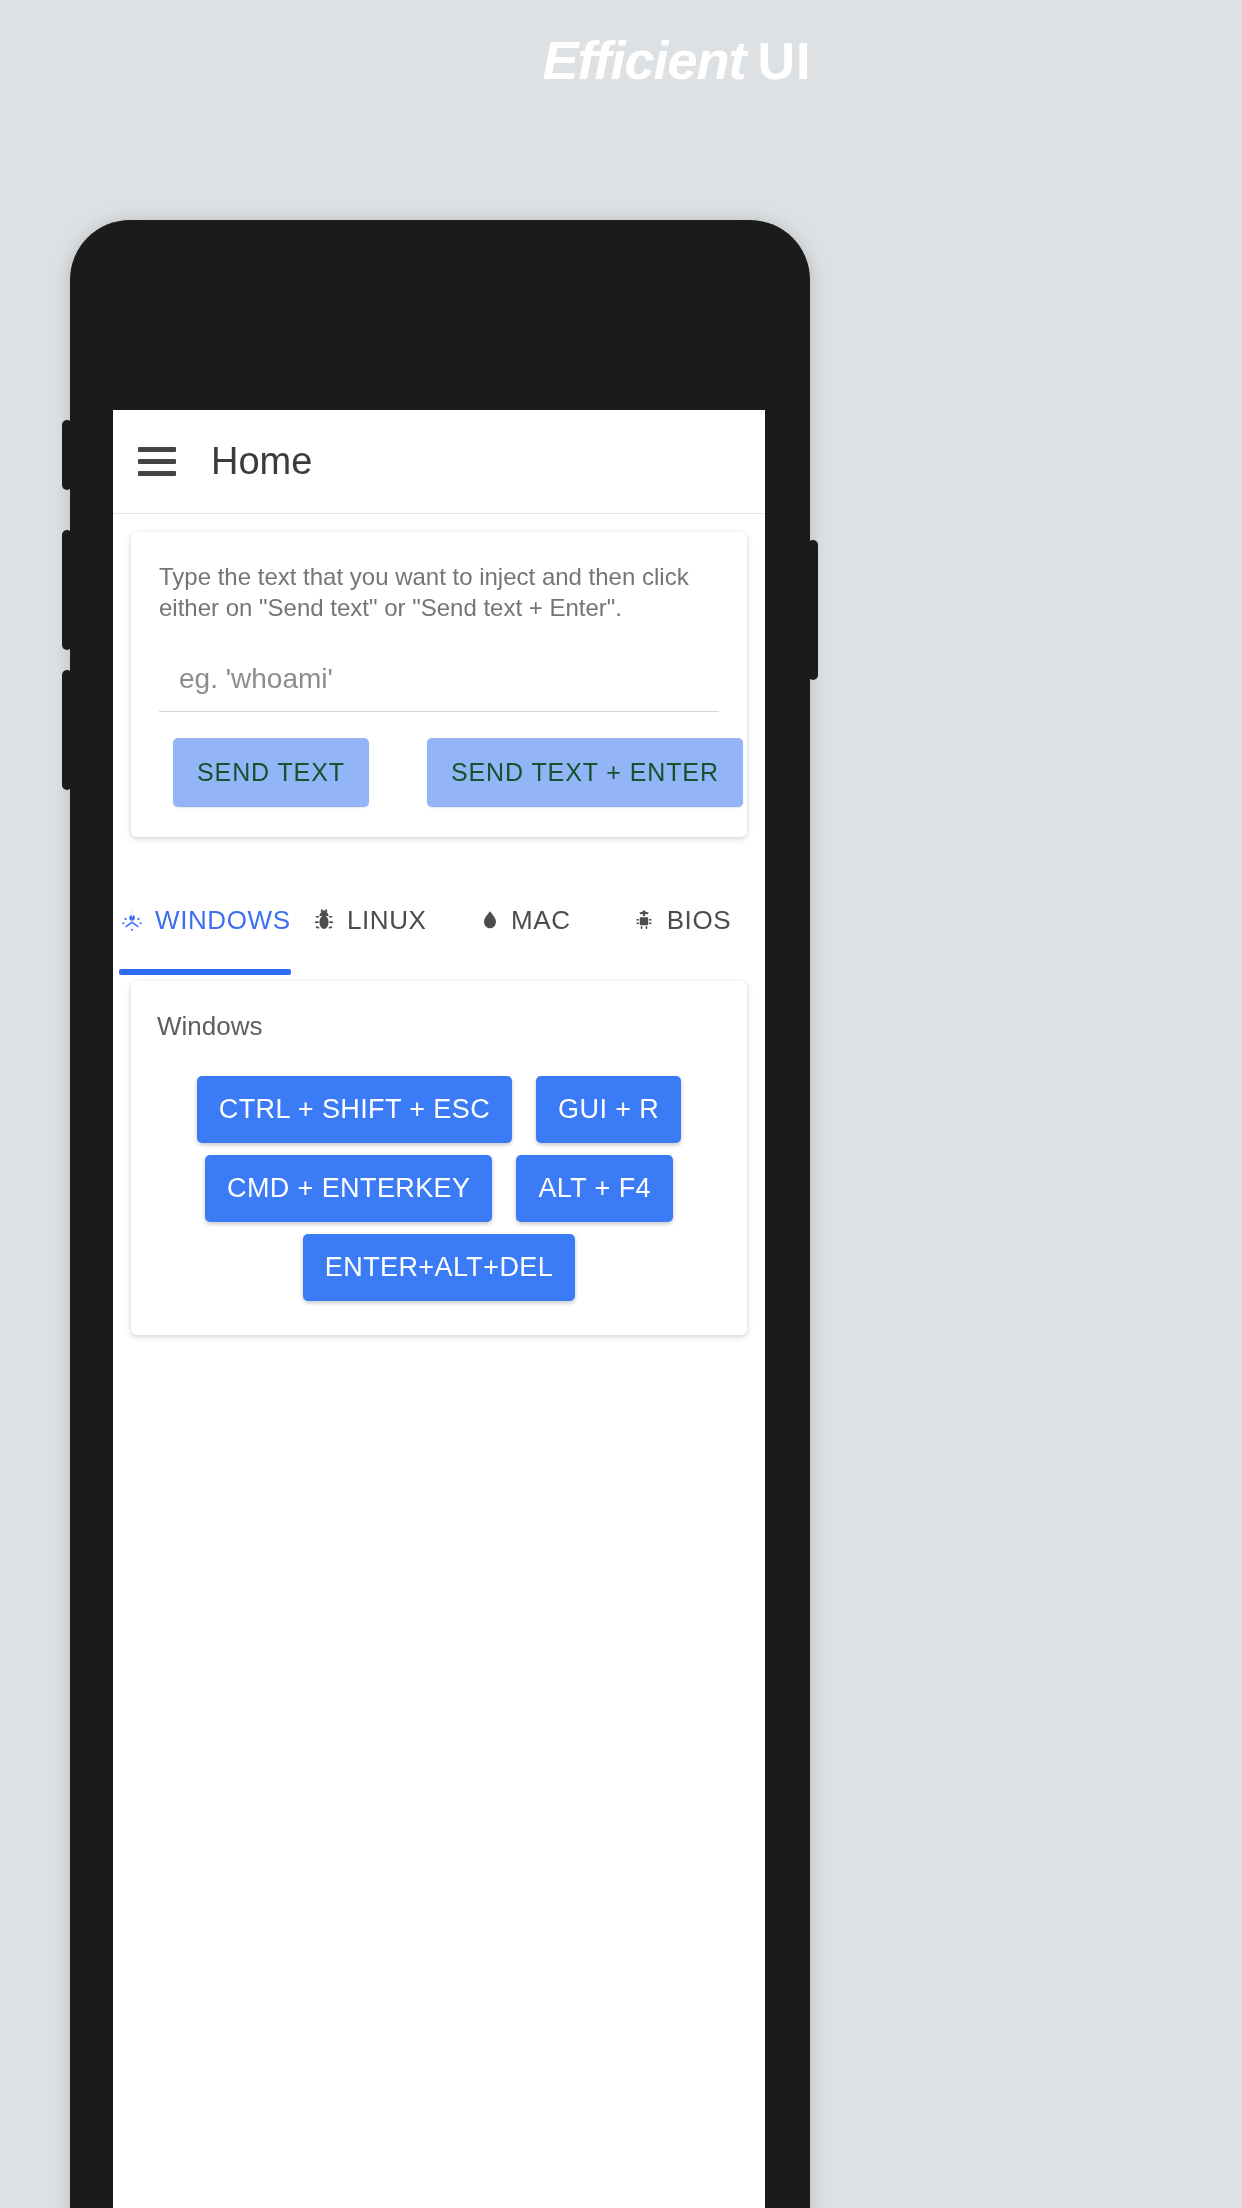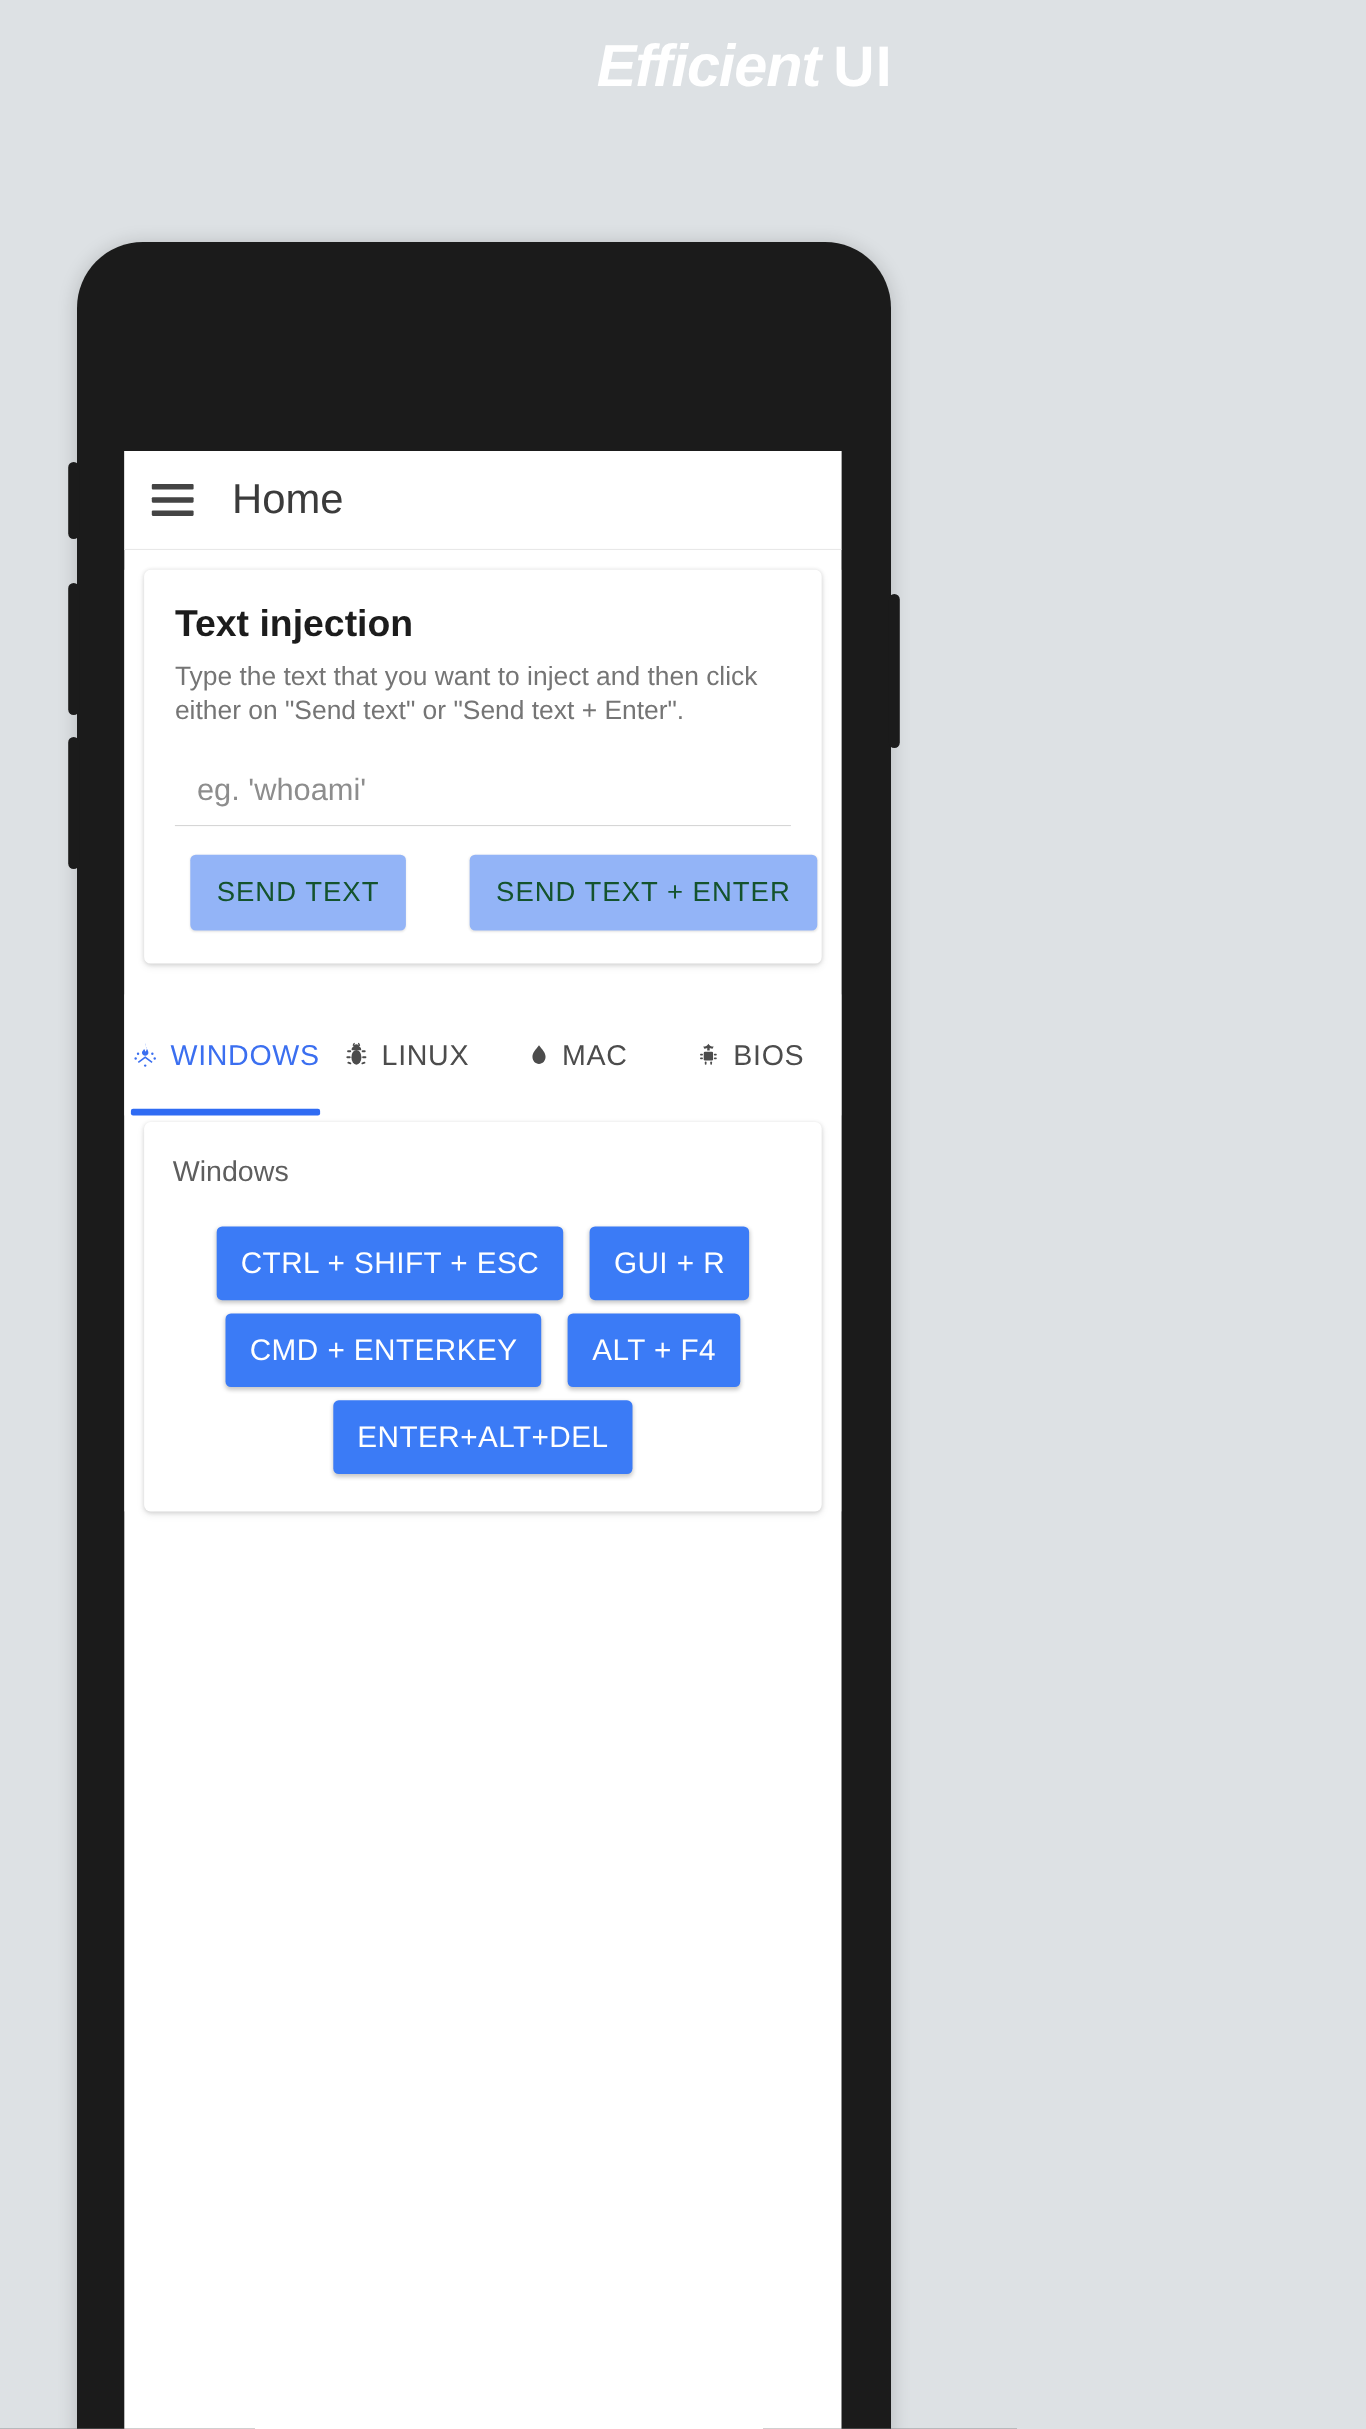--- a/index.html
+++ b/index.html
@@ -75,21 +75,21 @@
     left: 43px;
     top: 190px;
     width: 652px;
     height: 1810px;
     background: #ffffff;
     overflow: hidden;
   }
 
   
   .app-bar {
-    height: 90px;
+    height: 104px;
     background: #ffffff;
     display: flex;
     align-items: center;
     padding: 0 0 0 22px;
     border-bottom: 1px solid #e8e8e8;
     box-sizing: border-box;
   }
   .hamburger {
     width: 44px; height: 44px;
     display: flex; flex-direction: column;
@@ -283,21 +283,20 @@
         <span></span>
         <span></span>
         <span></span>
       </div>
       <div class="app-bar-title">Home</div>
     </div>
 
     <div class="screen-body">
 
       <div class="card">
-        <div class="card-title">Text injection</div>
         <p class="card-desc">Type the text that you want to inject and then click either on "Send text" or "Send text + Enter".</p>
 
         <div class="text-field">
           <input class="text-field-input" type="text" placeholder="eg. 'whoami'" style="">
         </div>
 
         <div class="action-row">
           <button class="btn-soft">SEND TEXT</button>
           <button class="btn-soft">SEND TEXT + ENTER</button>
         </div>

